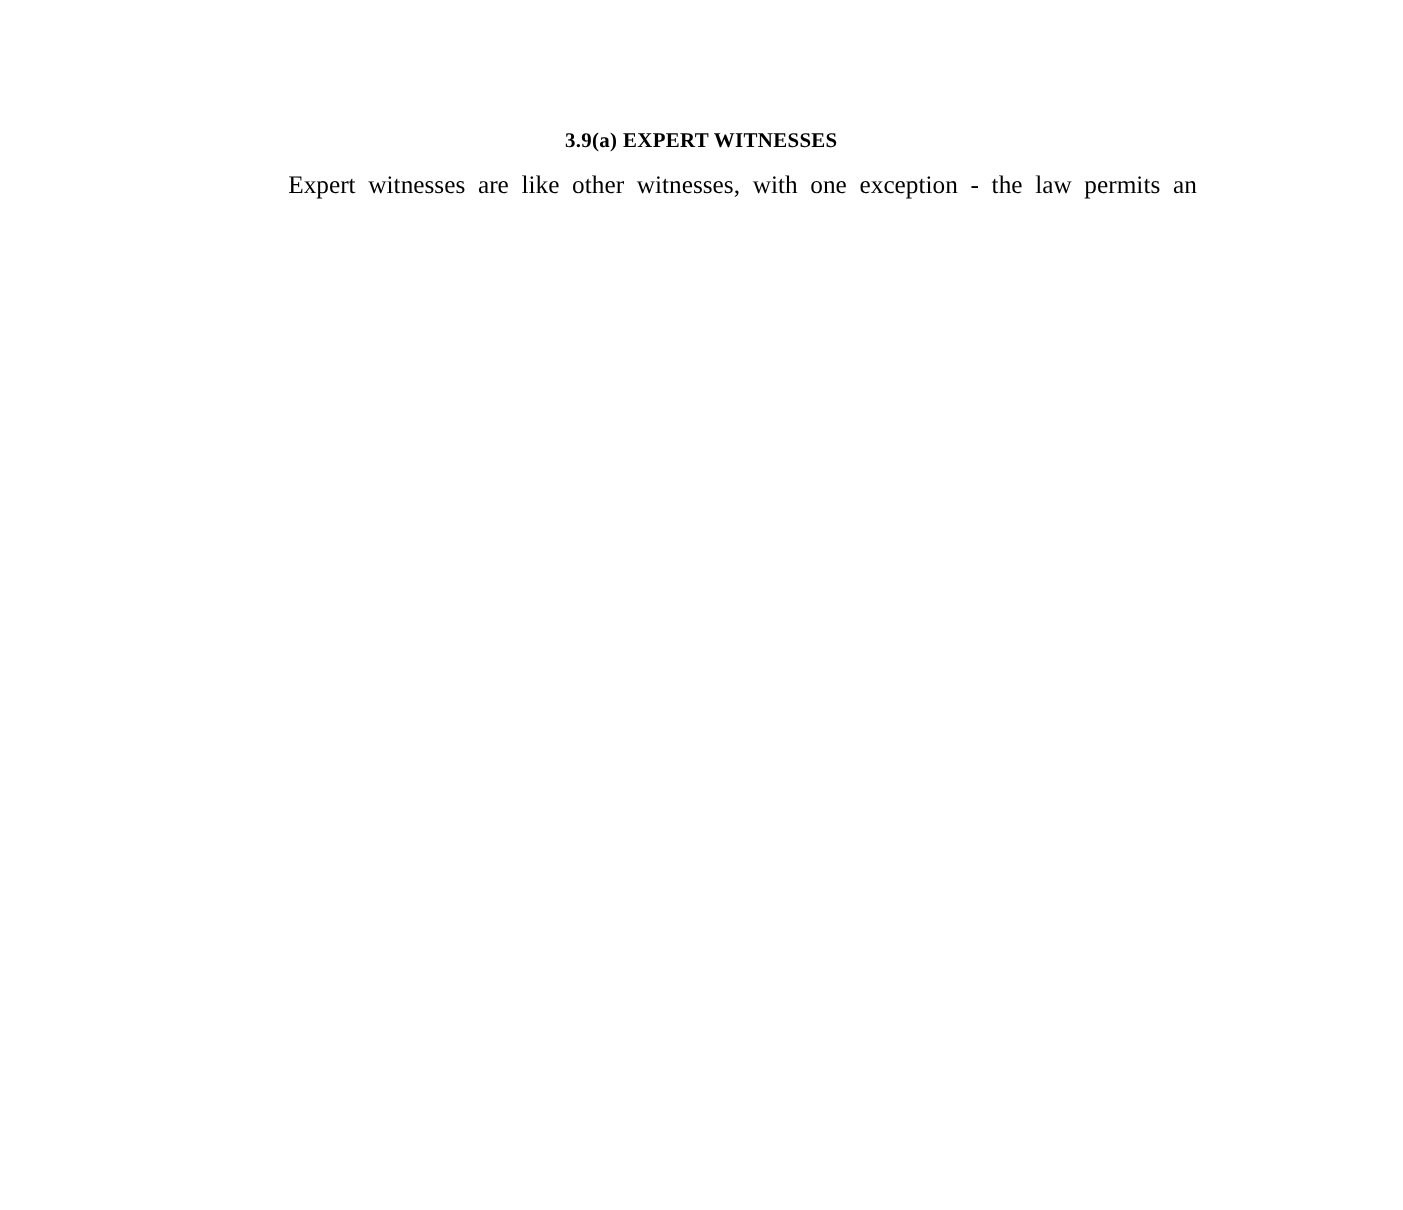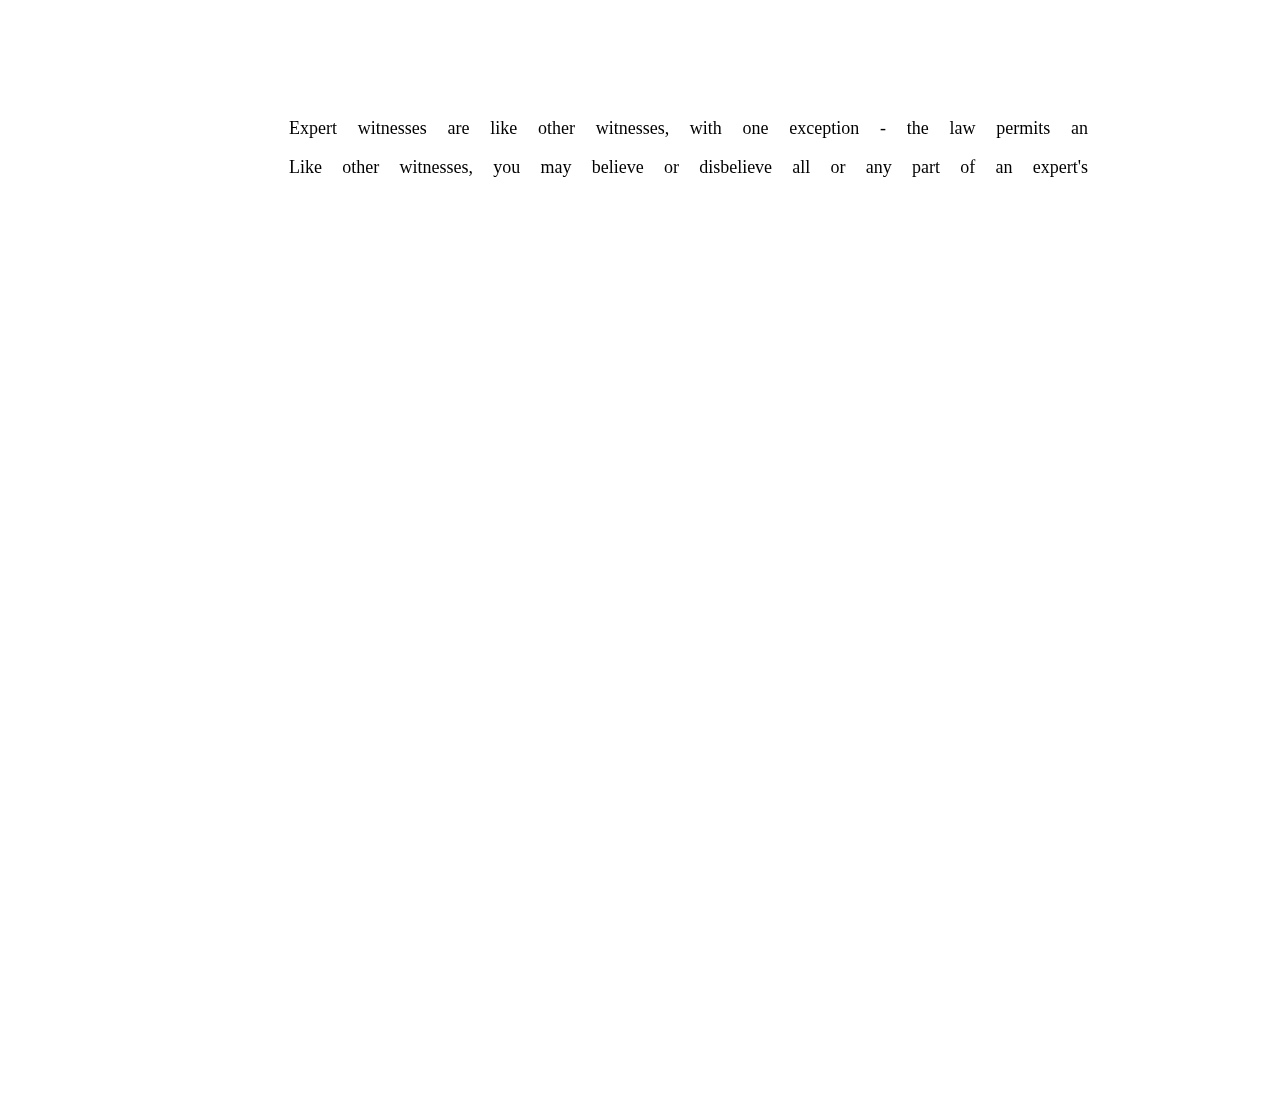--- a/index.html
+++ b/index.html
@@ -37,44 +37,43 @@
     margin: 0 0 19px 0;
     letter-spacing: 0.3px;
   }
   .paragraph {
     margin: 0;
   }
   .paragraph + .paragraph {
     margin-top: 19.5px;
   }
   .line {
-    font-size: 18px;
+    font-size: 23px;
     line-height: 19.5px;
     text-align: left;
     word-spacing: 1px;
-    margin-left: 27px;
   }
   .line.first {
     text-indent: 75px;
     text-align: justify;
     text-align-last: justify;
   }
 </style>
 </head>
 <body>
 
 <div class="page">
   <div class="content">
 
+    <h1 class="doc-title">3.9(a) EXPERT WITNESSES</h1>
 
     <div class="paragraph">
       <div class="line first">Expert witnesses are like other witnesses, with one exception - the law permits an</div>
     </div>
 
     <div class="paragraph">
     </div>
 
     <div class="paragraph">
-      <div class="line first">Like other witnesses, you may believe or disbelieve all or any part of an expert's</div>
     </div>
 
   </div>
 </div>
 
 </body></html>

